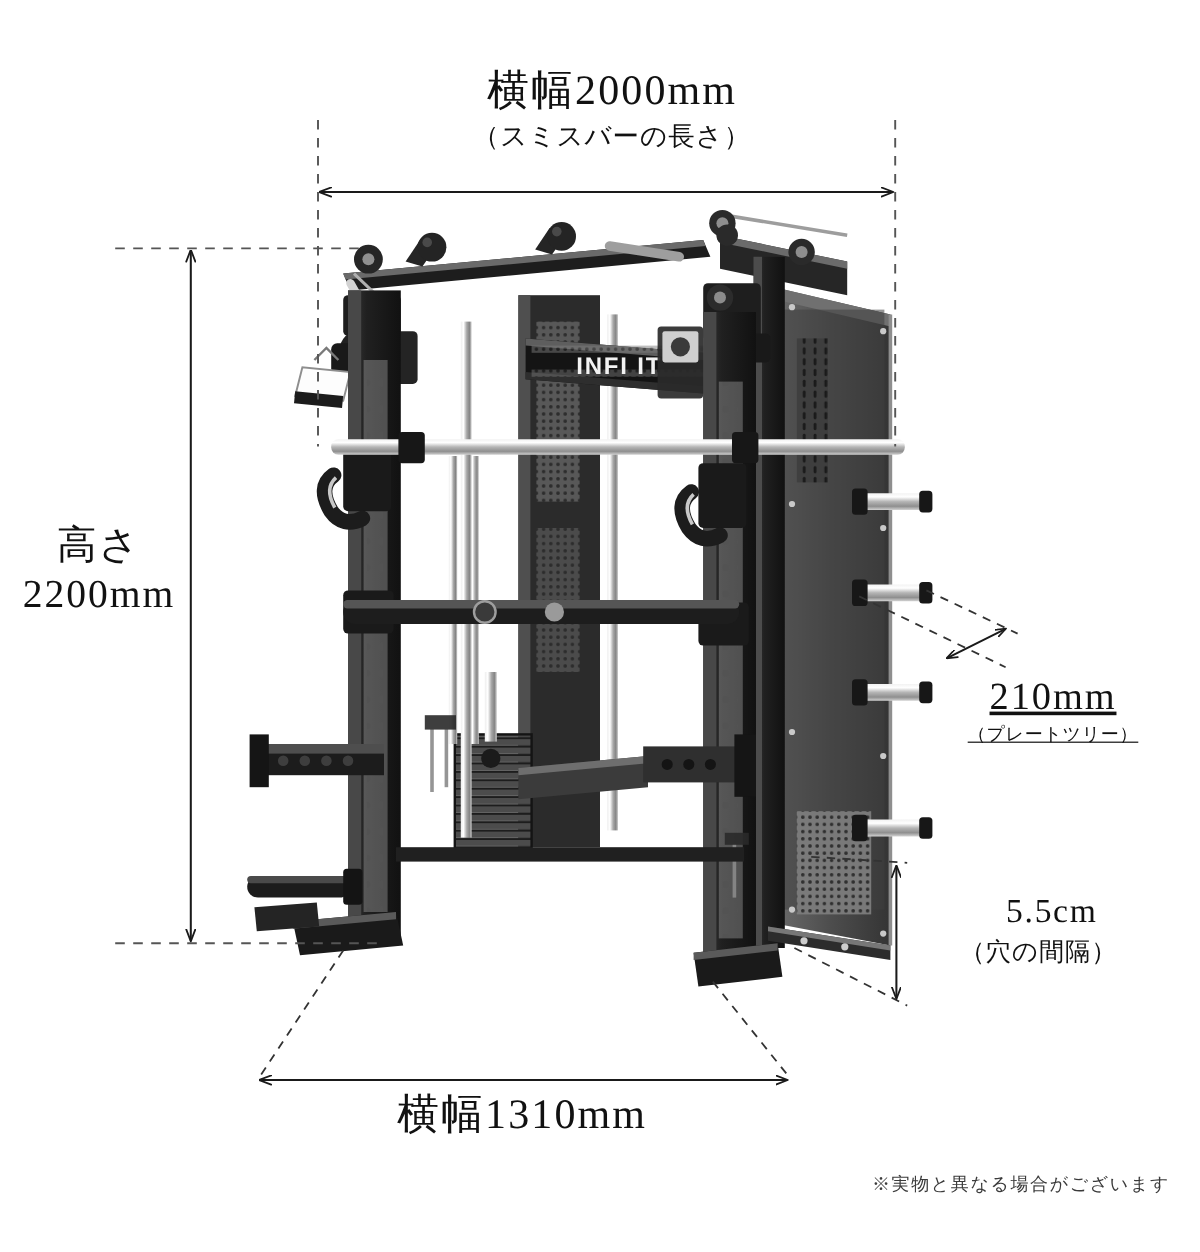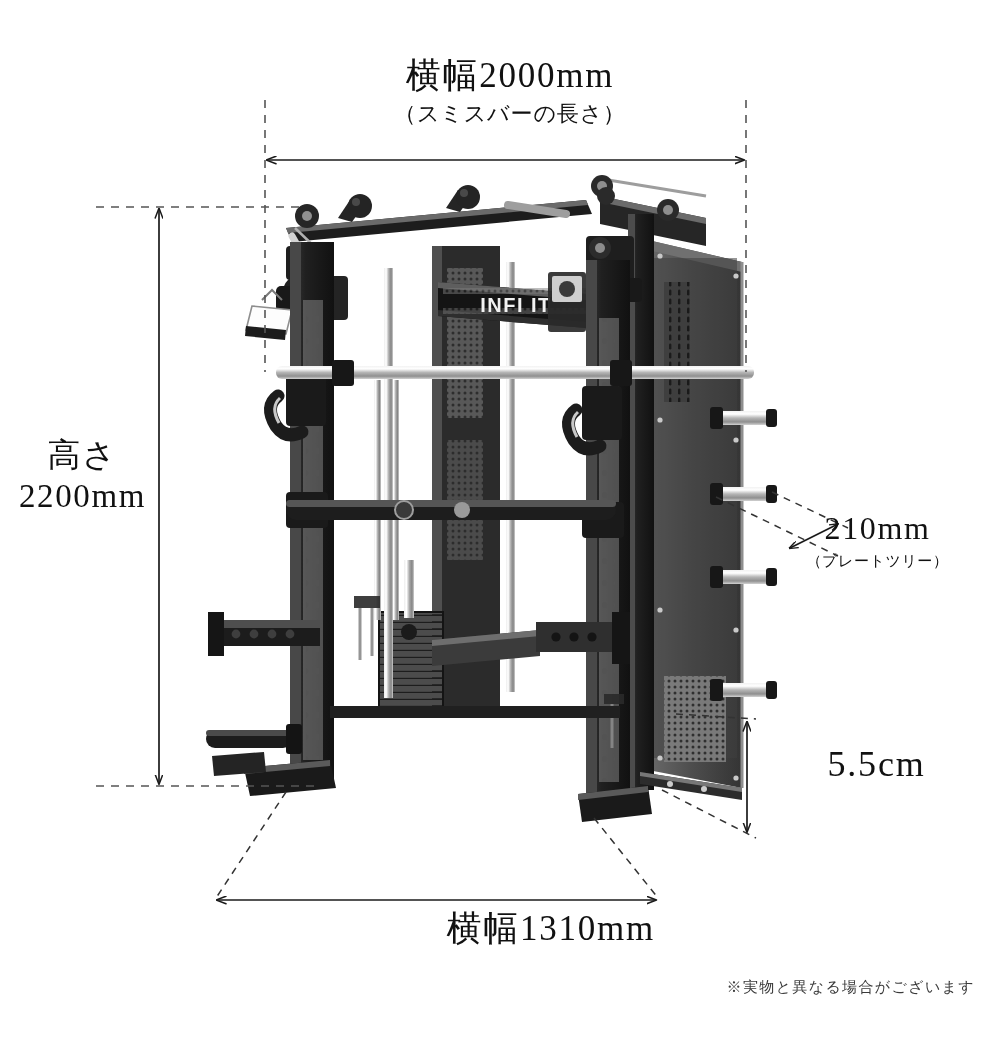--- a/index.html
+++ b/index.html
@@ -40,27 +40,27 @@
   .lbl .sub {
     display: block;
     font-size: 22px;
     letter-spacing: 0.04em;
     margin-top: 5px;
   }
   #label-top        { left: 290px; top: 55px;  width: 440px; }
   #label-height     { left: 0px;   top: 436px; width: 165px; }
   #label-height .main { font-size: 33px; }
   #label-height .main.l2 { margin-top: 2px; }
-  #label-plate-tree { left: 760px; top: 510px; width: 235px; }
+  #label-plate-tree { left: 760px; top: 562px; width: 235px; text-decoration: underline; }
   #label-plate-tree .main { font-size: 32px; }
   #label-plate-tree .sub  { font-size: 15px; }
   #label-hole       { left: 748px; top: 743px; width: 235px; }
-  #label-hole .main { font-size: 36px; padding-left: 22px; }
+  #label-hole .main { font-size: 28px; padding-left: 22px; }
   #label-hole .sub  { font-size: 21px; }
-  #label-bottom     { left: 215px; top: 908px; width: 440px; text-align: right; }
+  #label-bottom     { left: 215px; top: 908px; width: 440px; }
   #disclaimer {
     position: absolute;
     left: 705px;
     top: 978px;
     width: 270px;
     font-size: 15px;
     letter-spacing: 0.09em;
     color: #3a3a3a;
     text-align: right;
     white-space: nowrap;
@@ -418,20 +418,21 @@
     <span class="main l2">2200mm</span>
   </div>
 
   <div class="lbl" id="label-plate-tree">
     <span class="main">210mm</span>
     <span class="sub">（プレートツリー）</span>
   </div>
 
   <div class="lbl" id="label-hole">
     <span class="main">5.5cm</span>
+    <span class="sub">（穴の間隔）</span>
   </div>
 
   <div class="lbl" id="label-bottom">
     <span class="main">横幅1310mm</span>
   </div>
 
   <div id="disclaimer">※実物と異なる場合がございます</div>
 
 </div>
 

